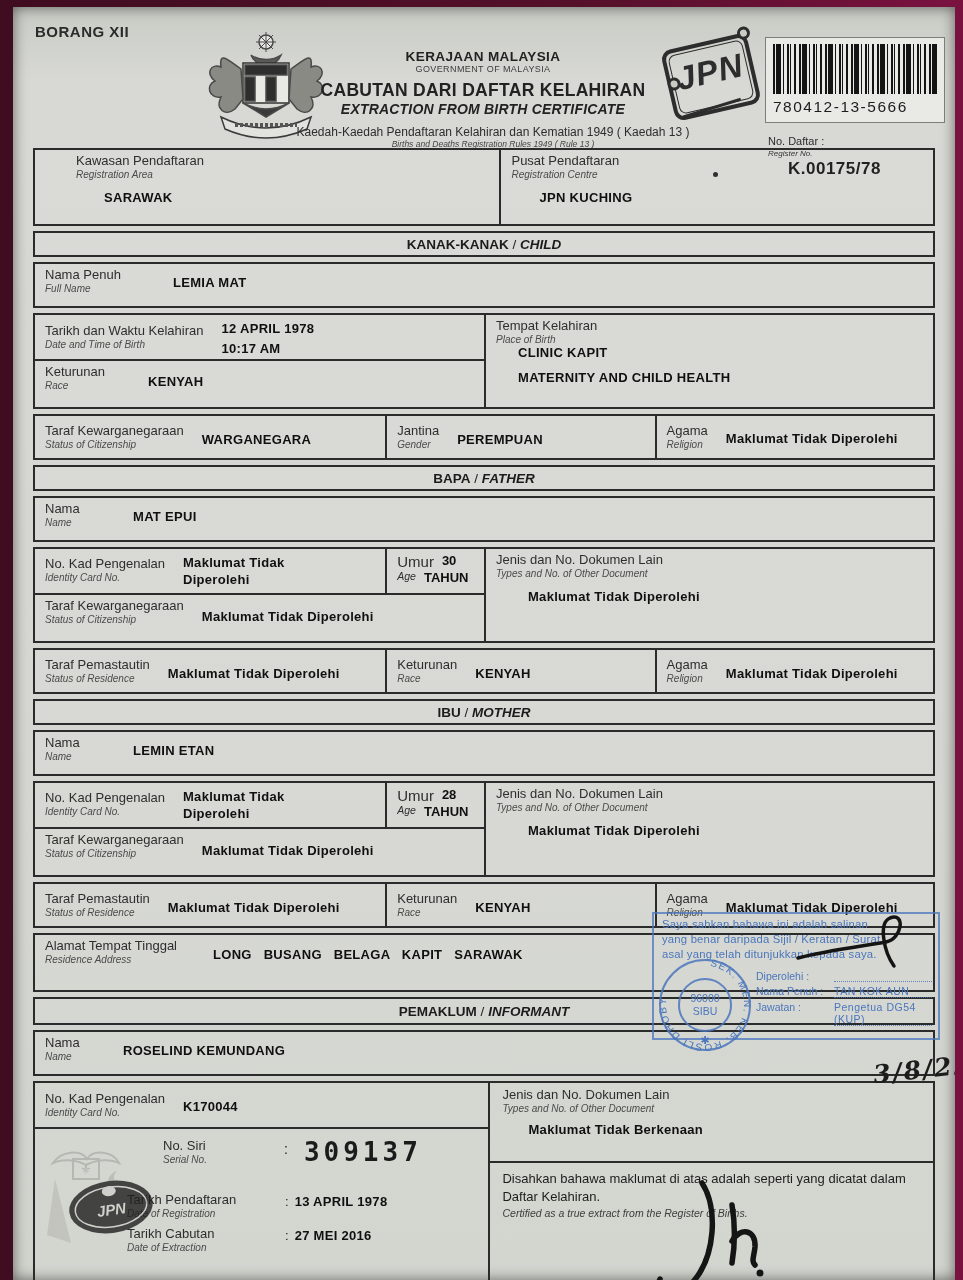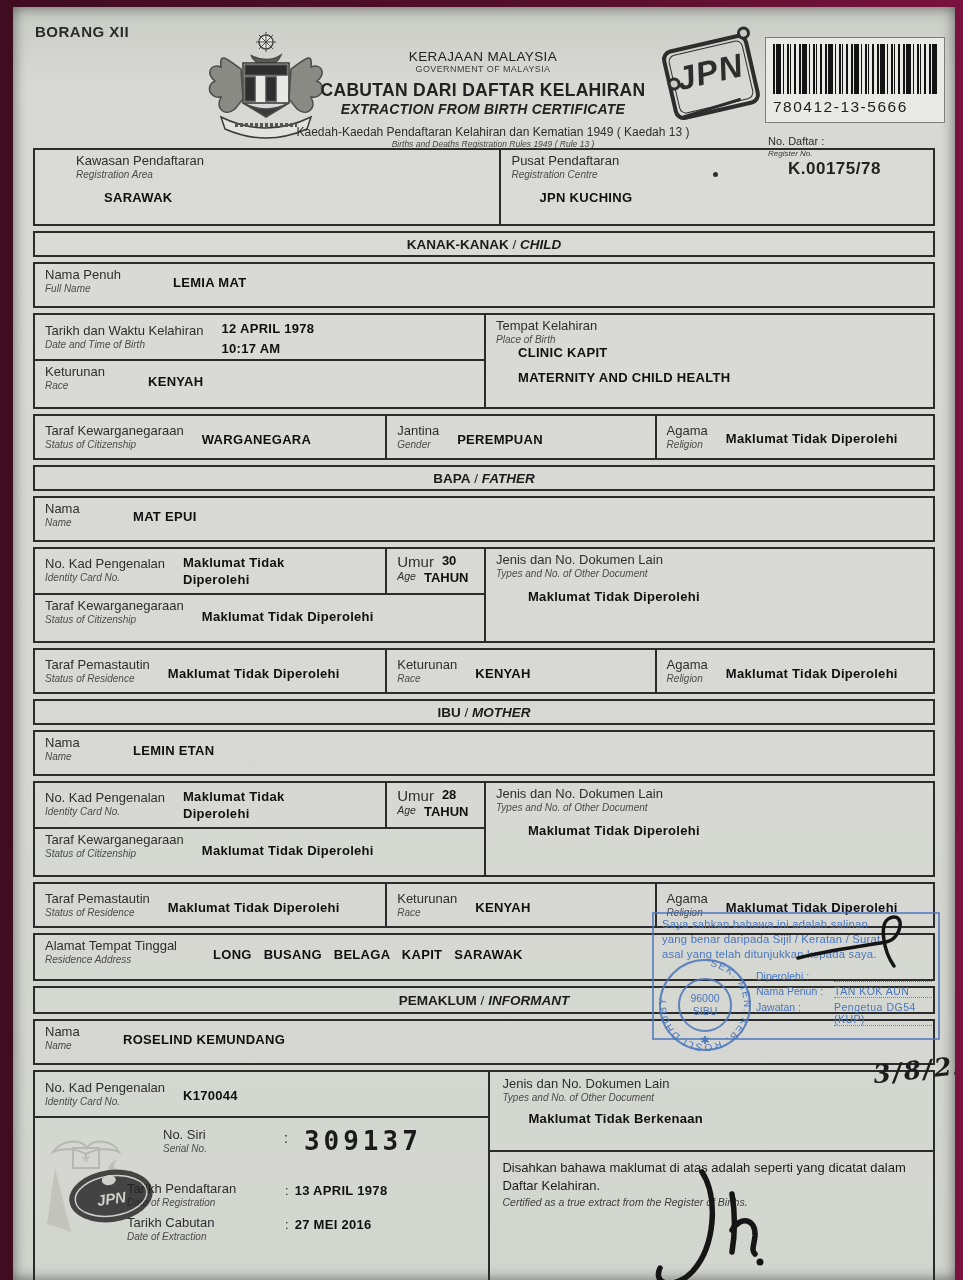--- a/index.html
+++ b/index.html
@@ -6,21 +6,21 @@
   html,body { width:963px; height:1280px; overflow:hidden; }
   body { font-family:"Liberation Sans", sans-serif; background:linear-gradient(90deg,#3f0c20 0,#551029 60%,#7a1240 100%); position:relative; }
   .paper { position:absolute; left:13px; top:7px; width:942px; height:1273px; overflow:hidden;
            background:linear-gradient(180deg,#c9cbc5 0,#d8d9d4 6%,#d6d7d2 55%,#d1d3cd 100%);
            box-shadow:0 0 14px rgba(0,0,0,.55) inset; }
   .borang { position:absolute; left:22px; top:16px; font-size:15px; font-weight:600; color:#2b2b2b; letter-spacing:.5px; }
 
   
   .crest { position:absolute; left:178px; top:22px; }
   .hdr-center { position:absolute; left:300px; top:42px; width:340px; text-align:center; color:#222; }
-  .hdr-my { font-size:13.5px; font-weight:400; letter-spacing:.4px; }
+  .hdr-my { font-size:13.5px; font-weight:700; letter-spacing:.4px; }
   .hdr-en { font-size:9px; letter-spacing:.4px; color:#3c3c3c; }
   .hdr-title { font-size:17.5px; font-weight:800; margin-top:6px; letter-spacing:.3px; }
   .hdr-title-en { font-size:14px; font-weight:800; font-style:italic; letter-spacing:.2px; }
   .rules { position:absolute; left:270px; top:118px; width:420px; text-align:center; color:#2d2d2d; }
   .rules-my { font-size:12px;text-align:center; }
   .rules-en { font-size:8.5px; font-style:italic; color:#454545; }
   .jpnlogo { position:absolute; left:648px; top:28px; width:100px; height:84px; transform:rotate(-13deg); }
   .jpnbox { position:absolute; inset:6px; border:4px solid #2d2d2d; border-radius:10px; }
   .jpnbox::after { content:""; position:absolute; inset:2px; border:1.5px solid #2d2d2d; border-radius:7px; }
   .jpntext { position:absolute; left:0; right:0; top:18px; text-align:center; font-size:33px; font-weight:800; font-style:italic; color:#2d2d2d; letter-spacing:1px; }
@@ -397,21 +397,21 @@
       </div>
       <div class="cell c3 bl inline-pair">
         <div class="lbl">
           <span class="my">Agama</span>
           <span class="en">Religion</span>
         </div>
         <div class="val" style="padding-top:5px;">Maklumat Tidak Diperolehi</div>
       </div>
     </div>
 
-    <div class="row" style="height:48px;">
+    <div class="row" style="height:59px;">
       <div class="cell inline-pair">
         <div class="lbl" style="width:150px;">
           <span class="my">Alamat Tempat Tinggal</span>
           <span class="en">Residence Address</span>
         </div>
         <div class="val" style="padding-top:4px; word-spacing:8px;">LONG BUSANG   BELAGA   KAPIT   SARAWAK</div>
       </div>
     </div>
 
     <div class="row sechdr" style="padding:5px 0 4px;">

